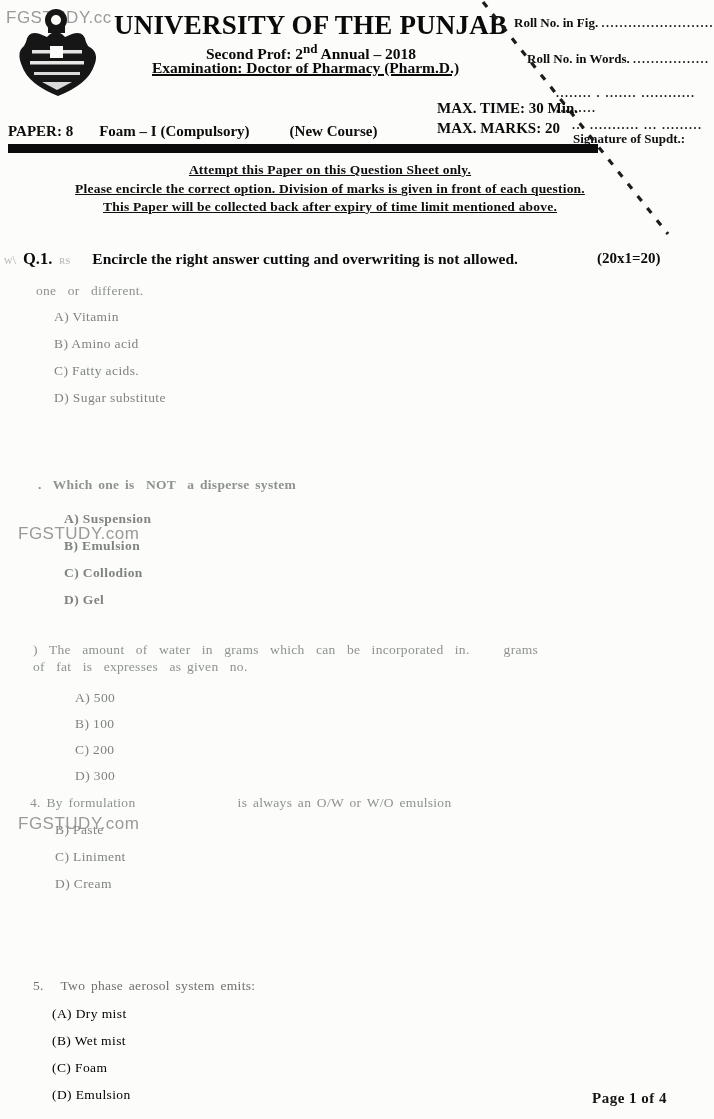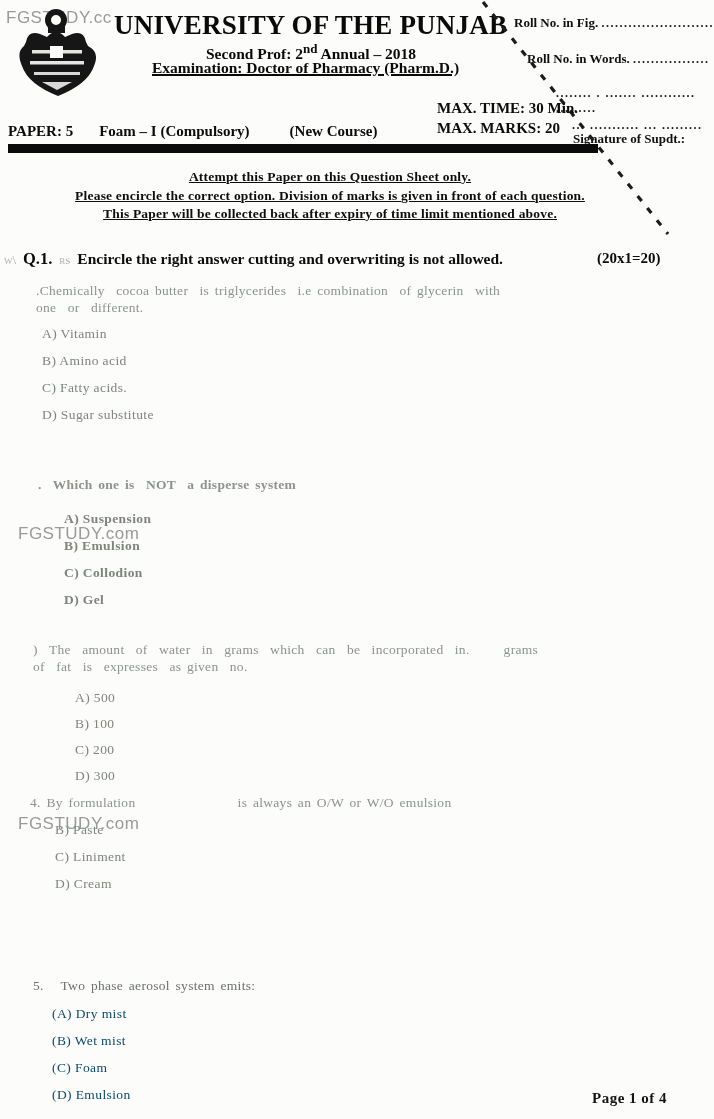--- a/index.html
+++ b/index.html
@@ -23,31 +23,31 @@
   .bar { background:#0b0b0b; }
   .instr-box { text-align:center; }
   .instr {
     font-weight:bold; font-size:13.5px; color:#0e0e0e;
     text-decoration:underline; text-decoration-thickness:1.4px;
     line-height:18.5px; letter-spacing:0.2px;
   }
   .q1row { display:flex; align-items:baseline; gap:7px; }
   .stray { color:#adb0ad; font-size:12.5px; font-variant:small-caps; }
   .q1h-label { font-weight:bold; font-size:16.5px; color:#0a0a0a; }
-  .q1h-text { font-weight:bold; font-size:15.5px; color:#0c0c0c; white-space:nowrap; }
+  .q1h-text { font-weight:bold; font-size:15.5px; color:#0c0c0c; white-space:nowrap;margin-left:15px; }
   .marks { font-weight:bold; font-size:15px; color:#0c0c0c; }
   .question { filter:blur(0.25px); }
   .qtext {
     font-size:13.5px; color:#8d938d; white-space:pre-wrap;
     line-height:17px; letter-spacing:0.3px; word-spacing:2px; width:520px;
   }
   .opts > div { height:27px; font-size:13.5px; color:#7f857e; letter-spacing:0.4px; }
   .q3 .opts > div { height:26px; }
   .q5 .qtext { color:#6d726d; }
-  .q5 .opts > div { color:#0c4a6e; }
+  .q5 .opts > div { color:#000000; }
   .footer { font-weight:bold; font-size:15px; color:#141414; letter-spacing:0.5px; }
   sup { font-size:13px; font-weight:bold; }
 </style>
 </head>
 <body>
 
 <div class="page">
 
   <span class="abs wm" style="left:6px; top:8px;">FGSTUDY.cc</span>
 
@@ -69,44 +69,43 @@
   <div class="abs right-label" style="left:514px; top:15px;"><span>Roll No. in Fig.</span> <span class="dots">.............................</span></div>
   <div class="abs right-label" style="left:527px; top:51px;"><span>Roll No. in Words.</span> <span class="dots">.................</span></div>
   <div class="abs dots" style="left:556px; top:86px;">........ . ....... ............ .........</div>
   <div class="abs dots" style="left:572px; top:118px;">... ........... ... .........</div>
   <div class="abs right-label" style="left:573px; top:131px;">Signature of Supdt.:</div>
 
   <svg class="abs" style="left:0; top:0; pointer-events:none;" width="714" height="250">
     <line x1="483" y1="2" x2="668" y2="234" stroke="#1c1c1c" stroke-width="3.2" stroke-dasharray="6.5 9"></line>
   </svg>
 
-  <div class="abs meta" style="left:8px; top:123px;"><span>PAPER: 5</span><span style="display:inline-block; width:26px;"></span><span>Foam – I (Compulsory)</span><span style="display:inline-block; width:40px;"></span><span>(New Course)</span></div>
+  <div class="abs meta" style="left:8px; top:123px;"><span>PAPER: 8</span><span style="display:inline-block; width:26px;"></span><span>Foam – I (Compulsory)</span><span style="display:inline-block; width:40px;"></span><span>(New Course)</span></div>
   <div class="abs meta" style="left:437px; top:100px;">MAX. TIME: 30 Min.</div>
   <div class="abs meta" style="left:437px; top:120px;">MAX. MARKS: 20</div>
 
   <div class="abs bar" style="left:8px; top:144px; width:590px; height:9px;"></div>
 
-  <div class="abs instr-box" style="left:10px; top:168px; width:640px;">
+  <div class="abs instr-box" style="left:10px; top:161px; width:640px;">
     <div class="instr">Attempt this Paper on this Question Sheet only.</div>
     <div class="instr">Please encircle the correct option. Division of marks is given in front of each question.</div>
     <div class="instr">This Paper will be collected back after expiry of time limit mentioned above.</div>
   </div>
 
   <div class="abs q1row" style="left:4px; top:249px;">
     <span class="stray">w\</span>
     <span class="q1h-label">Q.1.</span>
     <span class="stray">rs</span>
     <span class="q1h-text">Encircle the right answer cutting and overwriting is not allowed.</span>
   </div>
   <div class="abs marks" style="left:597px; top:250px;">(20x1=20)</div>
 
   <div class="abs question q1" style="left:36px; top:282px;">
-    <p class="qtext">.Chemically  cocoa butter  is triglycerides  i.e combination  of glycerin  with</p>
     <p class="qtext">one  or  different.</p>
-    <div class="opts" style="margin-top:10px; padding-left:6px;">
+    <div class="opts" style="margin-top:10px; padding-left:6px;margin-left:12px;">
       <div>A) Vitamin</div>
       <div>B) Amino acid</div>
       <div>C) Fatty  acids.</div>
       <div>D) Sugar  substitute</div>
     </div>
   </div>
 
   <span class="abs wm" style="left:18px; top:524px;">FGSTUDY.com</span>
 
   <div class="abs question q2" style="left:38px; top:476px;font-weight:bold;">

